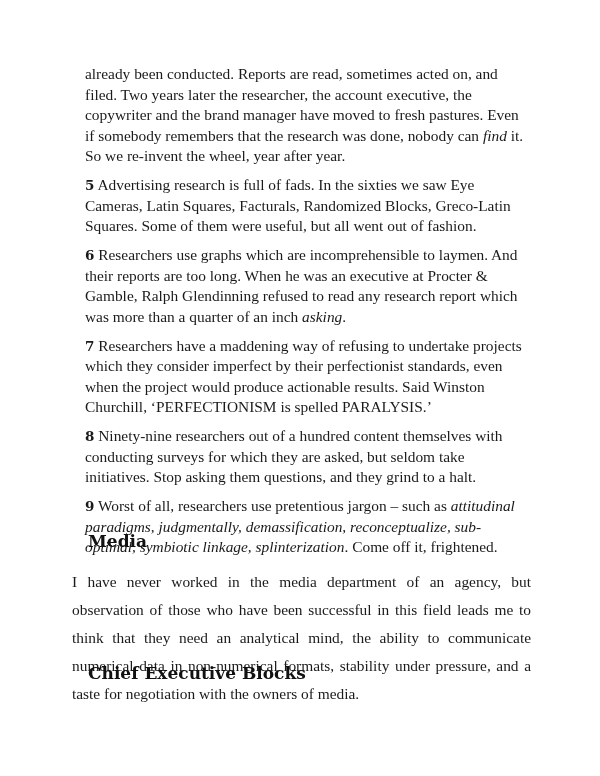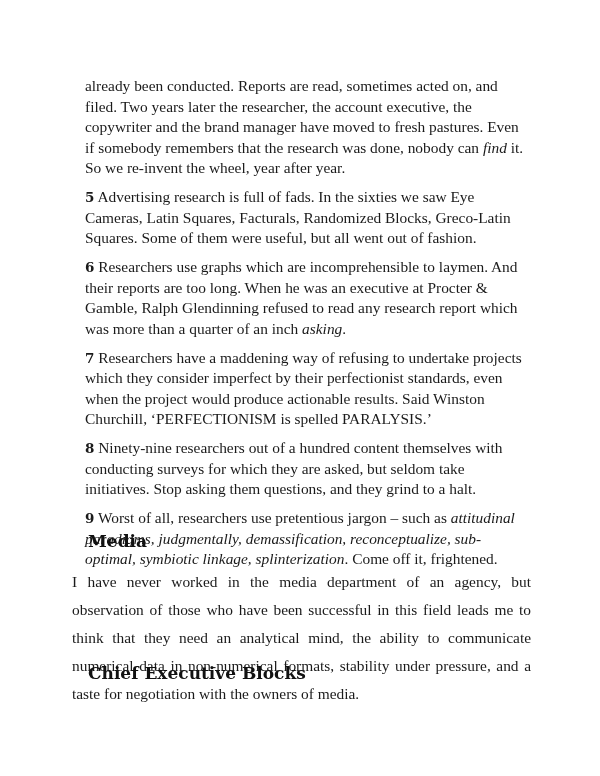--- a/index.html
+++ b/index.html
@@ -56,21 +56,21 @@
       line-height: 28px;
       text-align: justify;
     }
     em { font-style: italic; }
   </style>
 </head>
 <body>
 
 <div class="page">
 
-  <div class="indented" style="top:76px;">
+  <div class="indented" style="top:64px;">
     <p><span>already been conducted. Reports are read, sometimes acted on, and filed. Two years later the researcher, the account executive, the copywriter and the brand manager have moved to fresh pastures. Even if somebody remembers that the research was done, nobody can </span><em>find</em><span> it. So we re-invent the wheel, year after year.</span></p>
 
     <p><span class="num">5</span><span> Advertising research is full of fads. In the sixties we saw Eye Cameras, Latin Squares, Facturals, Randomized Blocks, Greco-Latin Squares. Some of them were useful, but all went out of fashion.</span></p>
 
     <p><span class="num">6</span><span> Researchers use graphs which are incomprehensible to laymen. And their reports are too long. When he was an executive at Procter &amp; Gamble, Ralph Glendinning refused to read any research report which was more than a quarter of an inch </span><em>asking</em><span>.</span></p>
 
     <p><span class="num">7</span><span> Researchers have a maddening way of refusing to undertake projects which they consider imperfect by their perfectionist standards, even when the project would produce actionable results. Said Winston Churchill, ‘PERFECTIONISM is spelled PARALYSIS.’</span></p>
 
     <p><span class="num">8</span><span> Ninety-nine researchers out of a hundred content themselves with conducting surveys for which they are asked, but seldom take initiatives. Stop asking them questions, and they grind to a halt.</span></p>
 

